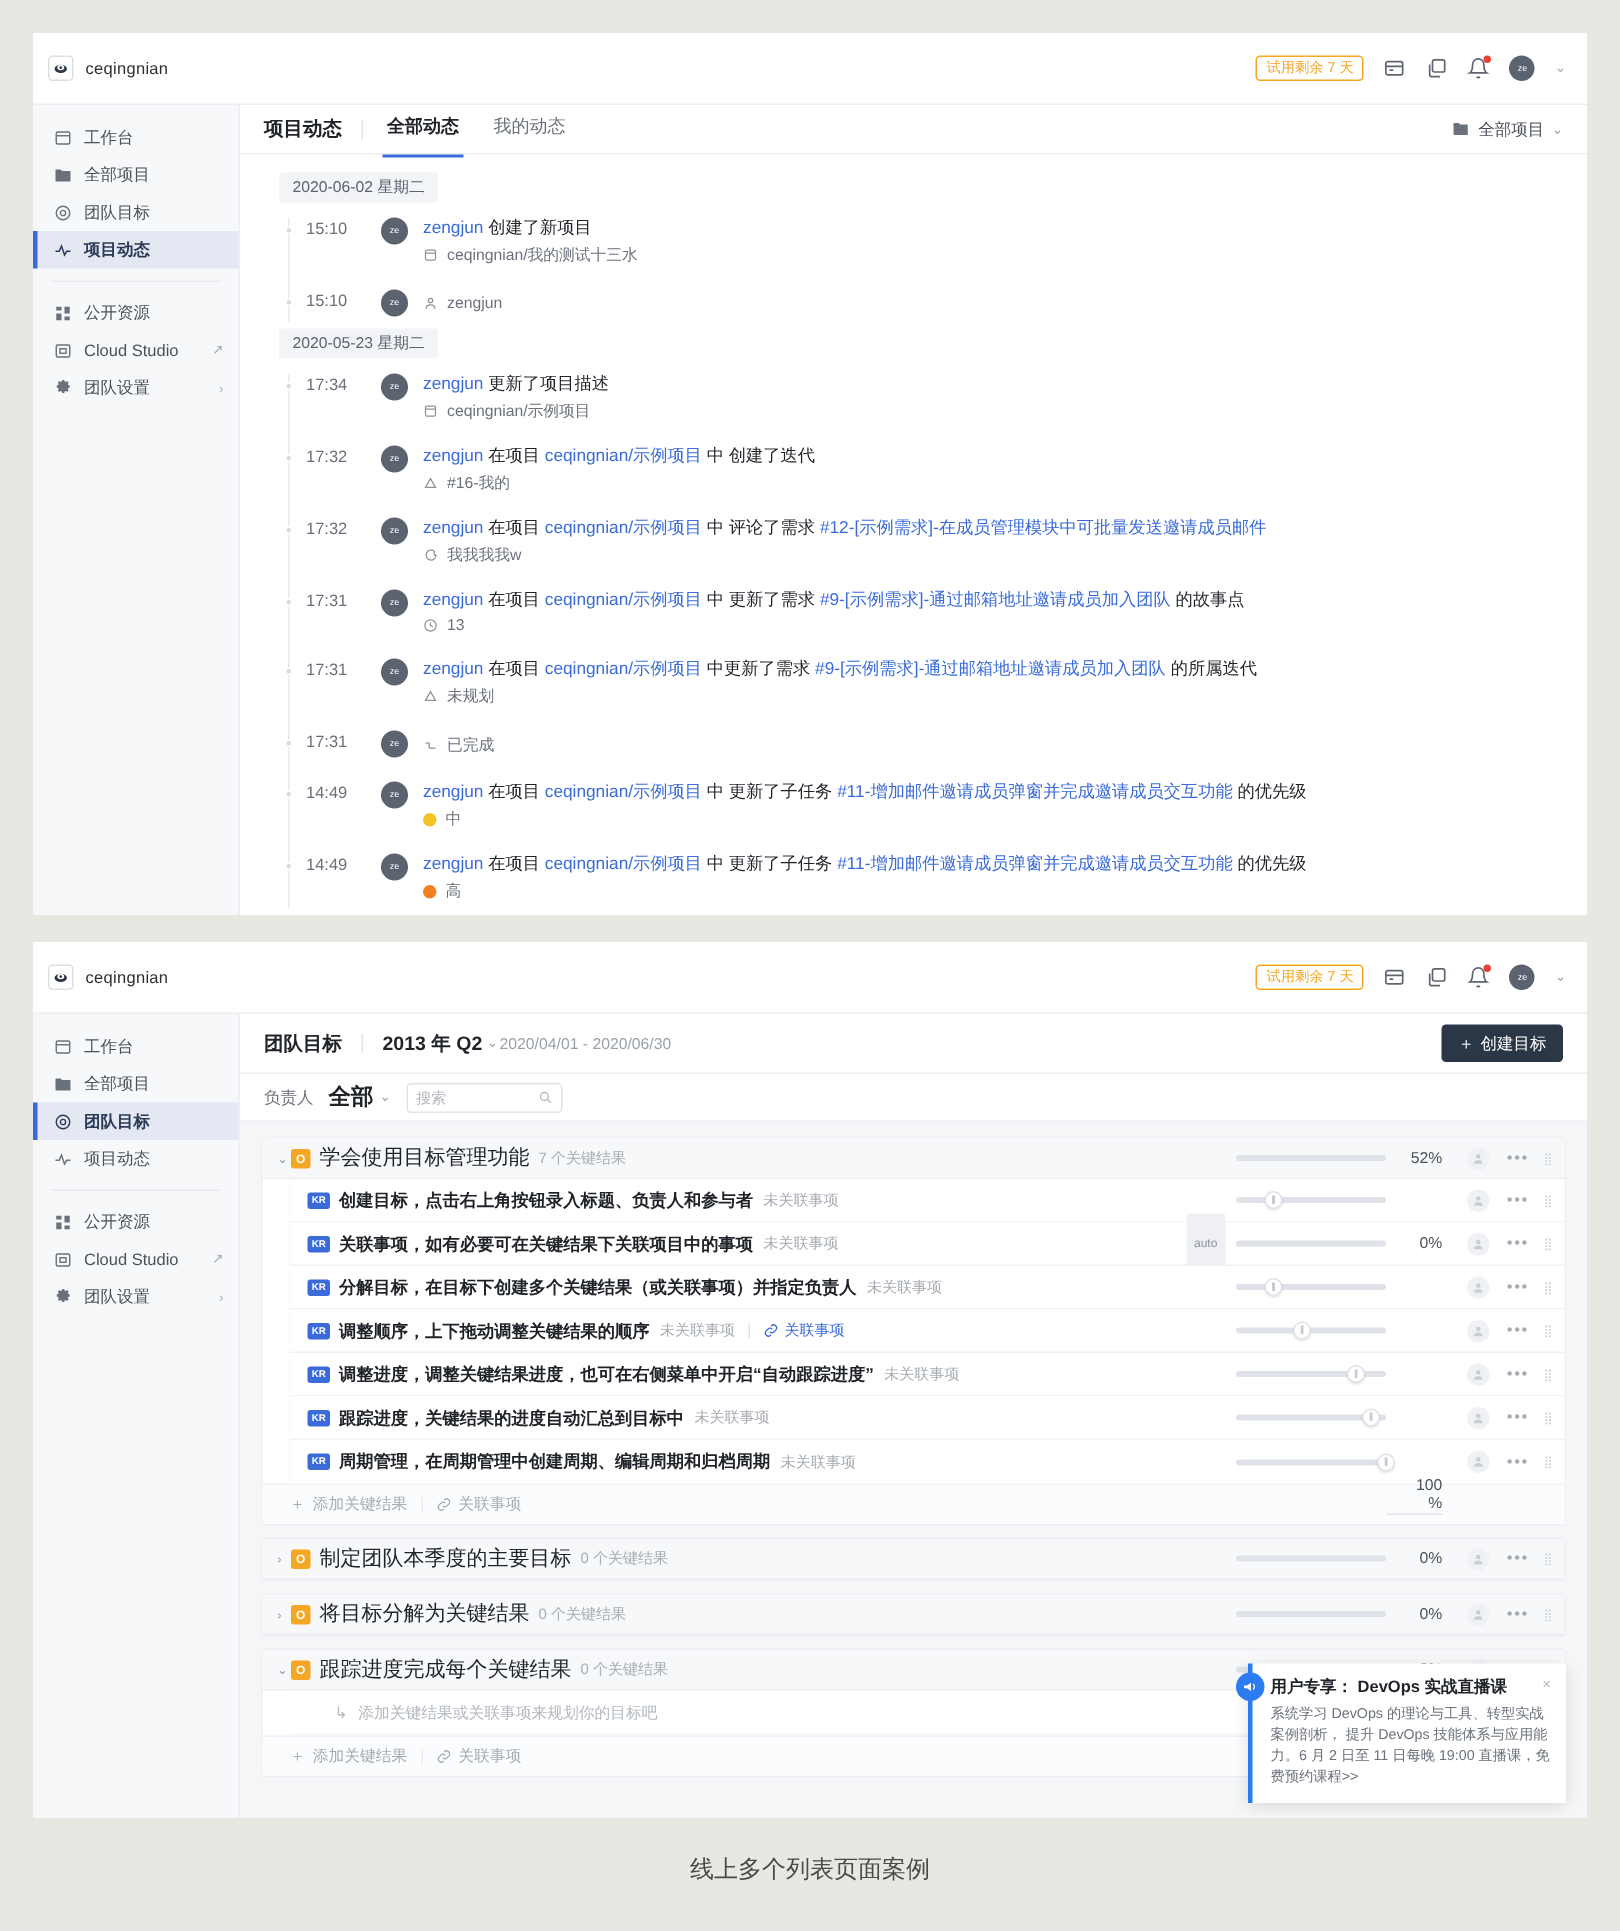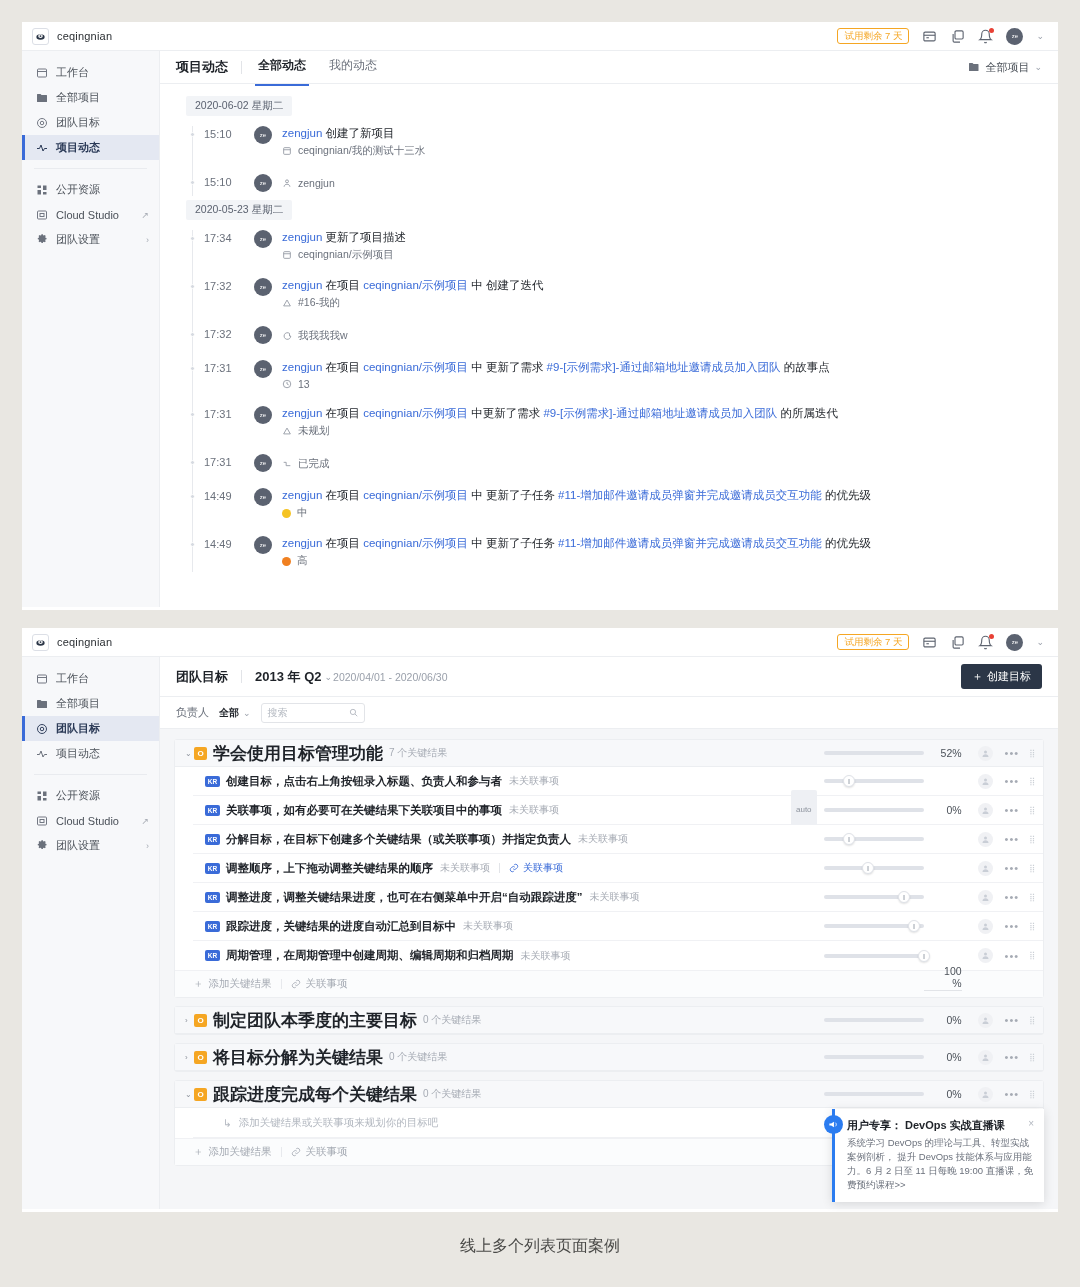--- a/index.html
+++ b/index.html
@@ -16,21 +16,21 @@
   
   .window {
     background: #fff;
     position: relative;
     overflow: hidden;
   }
   .win1 { position: absolute; left: 22px; top: 22px; width: 1036px; height: 588px; }
   .win2 { position: absolute; left: 22px; top: 628px; width: 1036px; height: 584px; }
 
   .topbar {
-    height: 29px;
+    height: 48px;
     background: #fff;
     border-bottom: 1px solid #eceef1;
     display: flex;
     align-items: center;
     padding: 0 14px 0 10px;
   }
   .brand { display: flex; align-items: center; gap: 8px; width: 120px; }
   .brand-logo {
     width: 17px; height: 17px;
     border: 1px solid #dcdfe6; border-radius: 3px;
@@ -165,21 +165,21 @@
   .btn-create {
     margin-left: auto; background: #2b3647; color: #fff;
     font-size: 11px; border-radius: 3px; padding: 5px 11px;
     display: flex; align-items: center; gap: 4px; cursor: pointer;
   }
   .okr-filter {
     height: 32px; display: flex; align-items: center; gap: 10px;
     padding: 0 16px; border-bottom: 1px solid #eceef1; background: #fff;
   }
   .filter-label { font-size: 11px; color: #6b717c; }
-  .filter-val { font-size: 10px; color: #1f2329; font-weight: bold; }
+  .filter-val { font-size: 15px; color: #1f2329; font-weight: bold; }
   .search-box {
     width: 104px; height: 20px; border: 1px solid #e2e4e8; border-radius: 3px;
     display: flex; align-items: center; padding: 0 6px;
     font-size: 10px; color: #b3b8c0; justify-content: space-between;
   }
   .search-ico { width: 9px; height: 9px; color: #b3b8c0; display:block; }
 
   .okr-body { flex: 1; background: #f5f6f8; padding: 10px 14px; overflow: hidden; }
   .okr-card { background: #fff; border-radius: 3px; border: 1px solid #eceef1; margin-bottom: 8px; }
 
@@ -194,21 +194,21 @@
     color: #fff; font-size: 8px; font-weight: bold;
     display: flex; align-items: center; justify-content: center;
     flex: 0 0 13px; margin-right: 6px;
   }
   .tag-kr {
     width: 15px; height: 11px; border-radius: 2px; background: #3a6bd8;
     color: #fff; font-size: 6.5px; font-weight: bold;
     display: flex; align-items: center; justify-content: center;
     flex: 0 0 15px; margin-right: 6px;
   }
-  .o-name { font-size: 17px; font-weight: bold; color: #1f2329; white-space: nowrap; }
+  .o-name { font-size: 14px; font-weight: normal; color: #1f2329; white-space: nowrap; }
   .o-meta { font-size: 10px; color: #a6abb4; margin-left: 6px; white-space: nowrap; }
 
   .kr-list { padding: 0 0 0 18px; }
   .kr-row {
     display: flex; align-items: center; height: 29px;
     border-bottom: 1px solid #f0f1f4; padding-right: 8px;
     position: relative; background: #fff;
   }
   .kr-row:last-child { border-bottom: none; }
   .kr-rail {
@@ -461,20 +461,21 @@
                     </svg></span>
                   <span>#16-我的</span>
                 </div>
               </span>
             </div>
             <div class="feed-row">
               <span class="feed-dot"></span>
               <span class="feed-time">17:32</span>
               <span class="feed-avatar">ze</span>
               <span class="feed-body">
+                <div class="feed-main"><span class="lk">zengjun</span><span class=""> 在项目 </span><span class="lk">ceqingnian/示例项目</span><span class=""> 中 评论了需求 </span><span class="lk">#12-[示例需求]-在成员管理模块中可批量发送邀请成员邮件</span></div>
                 <div class="feed-sub">
                   <span class="sub-ico"><svg width="10" height="10" viewBox="0 0 24 24" fill="none" stroke="#8d939d" stroke-width="2">
                       <path d="M21 12a8 8 0 11-3-6.2V12z"></path>
                     </svg></span>
                   <span>我我我我w</span>
                 </div>
               </span>
             </div>
             <div class="feed-row">
               <span class="feed-dot"></span>

